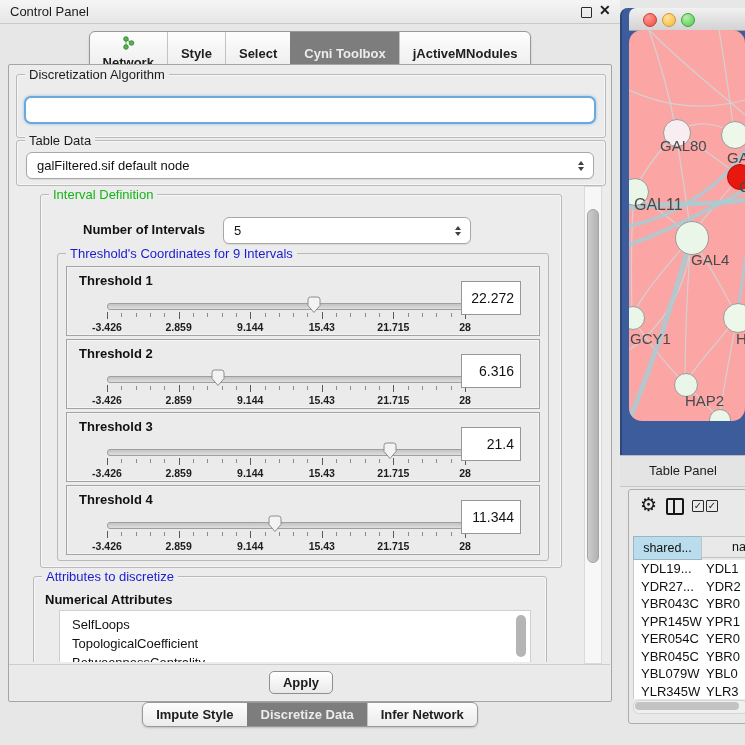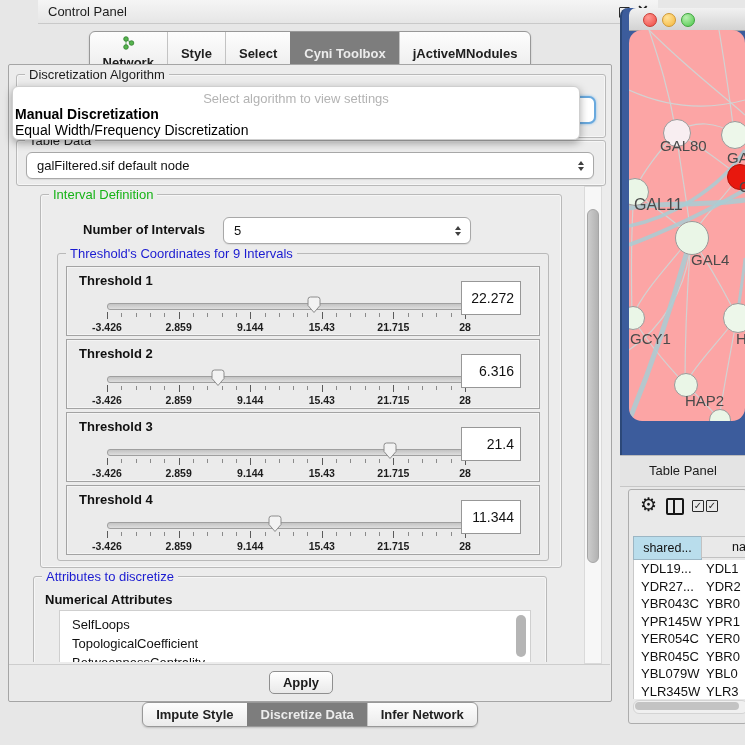--- a/index.html
+++ b/index.html
@@ -1,21 +1,21 @@
 <!DOCTYPE html>
 <html><head>
 <meta charset="utf-8">
 <style>
   html,body{margin:0;padding:0;background:#e7e7e7;}
   #root{position:relative;width:745px;height:745px;overflow:hidden;background:#e7e7e7;
         font-family:"Liberation Sans",sans-serif;color:#111;font-size:13px;}
 
   
   #titlebar{position:absolute;left:0;top:0;width:620px;height:23px;
-            background:linear-gradient(#f5f5f5,#e6e6e6);border-bottom:1px solid #c9c9c9;margin-left:38px;}
+            background:linear-gradient(#f5f5f5,#e6e6e6);border-bottom:1px solid #c9c9c9;}
   #panel-title{position:absolute;left:10px;top:4px;font-size:13px;color:#1c1c1c;}
   #float-ic{position:absolute;left:581px;top:7px;width:9px;height:9px;border:1.5px solid #2b2b2b;border-radius:1px;cursor:pointer;}
   #close-ic{position:absolute;left:599px;top:2px;font-size:14px;font-weight:bold;color:#1b1b1b;cursor:pointer;}
 
   .segwrap{position:absolute;left:0;width:620px;display:flex;justify-content:center;}
   #topsegs{top:31px;} #botsegs{top:702px;}
   .segbar{display:inline-flex;border:1px solid #989898;border-radius:6px;overflow:hidden;
           background:linear-gradient(#fdfdfd,#ebebeb);box-shadow:0 1px 2px rgba(0,0,0,.18);}
   .seg{display:flex;align-items:center;gap:5px;padding:4px 13px;font-size:13px;font-weight:bold;
        color:#202020;border-left:1px solid #c3c3c3;cursor:pointer;white-space:nowrap;}
@@ -158,25 +158,20 @@
     </div>
   </div>
 
   <div id="content"></div>
 
   <div class="tgroup" id="algo-group">
     <span class="tlabel">Discretization Algorithm</span>
   </div>
   <div id="algo-combo"></div>
 
-  <div id="popup">
-    <div class="hint">Select algorithm to view settings</div>
-    <div class="opt bold">Manual Discretization</div>
-    <div class="opt">Equal Width/Frequency Discretization</div>
-  </div>
 
   <div class="tgroup" id="td-group">
     <span class="tlabel">Table Data</span>
   </div>
   <div class="combo" id="td-combo">
     <span class="cval">galFiltered.sif default node</span>
     <span class="spin">
         <i class="up"></i>
         <i class="dn"></i>
       </span>

